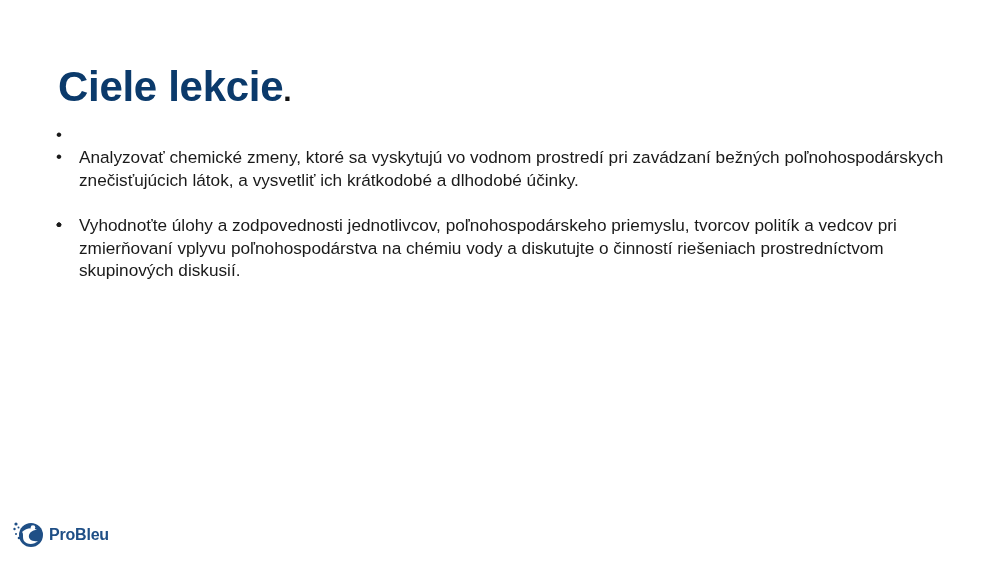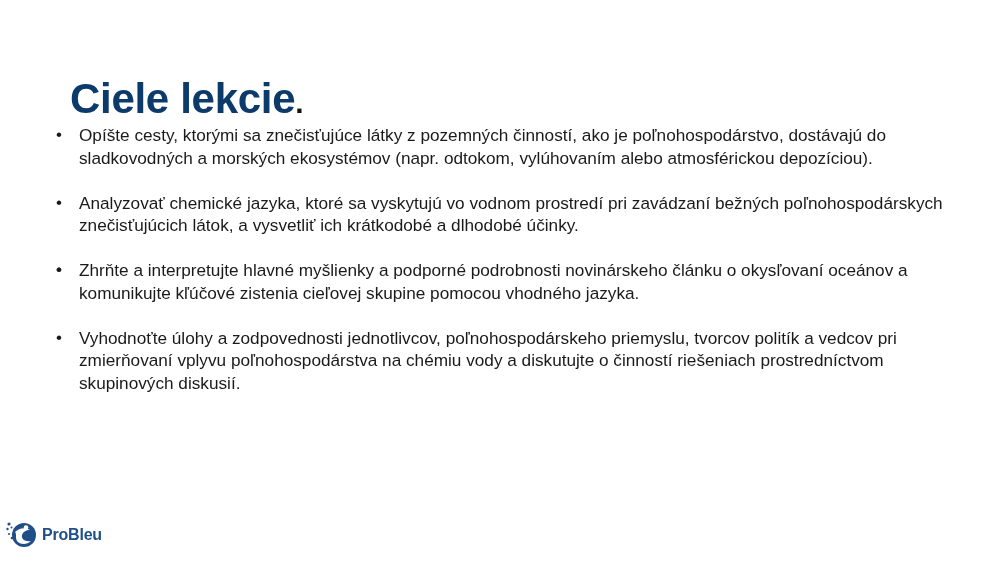--- a/index.html
+++ b/index.html
@@ -11,21 +11,21 @@
       width: 1000px;
       height: 563px;
       position: relative;
       overflow: hidden;
       font-family: "Liberation Sans", sans-serif;
     }
     .slide-title {
       position: absolute;
       left: 55px;
       top: 58px;
-      margin: 15px;
+      margin: 3px;
       font-family: "Liberation Sans", sans-serif;
       font-weight: bold;
       font-size: 42px;
       line-height: 52px;
       color: #0b3a6b;
       letter-spacing: -0.3px;
     }
     .slide-title .dot {
       color: #111111;
       font-size: 30px;
@@ -50,21 +50,21 @@
     .bullet-marker {
       position: absolute;
       left: 0;
       top: 0;
       font-size: 17px;
       line-height: 22px;
       color: #1a1a1a;
     }
     .logo {
       position: absolute;
-      left: 5px;
+      left: 12px;
       top: 520px;
       display: flex;
       align-items: center;
       gap: 5px;
     }
     .logo-mark {
       width: 32px;
       height: 30px;
       display: block;
     }
@@ -77,32 +77,30 @@
     }
   </style>
 </head>
 <body>
 
 <h1 class="slide-title"><span>Ciele lekcie</span><span class="dot">.</span></h1>
 
 <ul class="bullets">
   <li class="bullet">
     <span class="bullet-marker">•</span>
-    <span>Opíšte cesty, ktorými sa znečisťujúce látky z pozemných činností, ako je poľnohospodárstvo, dostávajú do sladkovodných a morských ekosystémov (napr. odtokom, vylúhovaním alebo atmosférickou depozíciou).</span>
   </li>
   <li class="bullet">
     <span class="bullet-marker">•</span>
-    <span>Analyzovať chemické jazyka, ktoré sa vyskytujú vo vodnom prostredí pri zavádzaní bežných poľnohospodárskych znečisťujúcich látok, a vysvetliť ich krátkodobé a dlhodobé účinky.</span>
+    <span>Analyzovať chemické zmeny, ktoré sa vyskytujú vo vodnom prostredí pri zavádzaní bežných poľnohospodárskych znečisťujúcich látok, a vysvetliť ich krátkodobé a dlhodobé účinky.</span>
   </li>
   <li class="bullet">
     <span class="bullet-marker">•</span>
   </li>
   <li class="bullet">
     <span class="bullet-marker">•</span>
-    <span>Zhrňte a interpretujte hlavné myšlienky a podporné podrobnosti novinárskeho článku o okysľovaní oceánov a komunikujte kľúčové zistenia cieľovej skupine pomocou vhodného jazyka.</span>
   </li>
   <li class="bullet">
     <span class="bullet-marker">•</span>
     <span>Vyhodnoťte úlohy a zodpovednosti jednotlivcov, poľnohospodárskeho priemyslu, tvorcov politík a vedcov pri zmierňovaní vplyvu poľnohospodárstva na chémiu vody a diskutujte o činností riešeniach prostredníctvom skupinových diskusií.</span>
   </li>
 </ul>
 
 <div class="logo">
   <svg class="logo-mark" viewBox="0 0 32 30">
 

